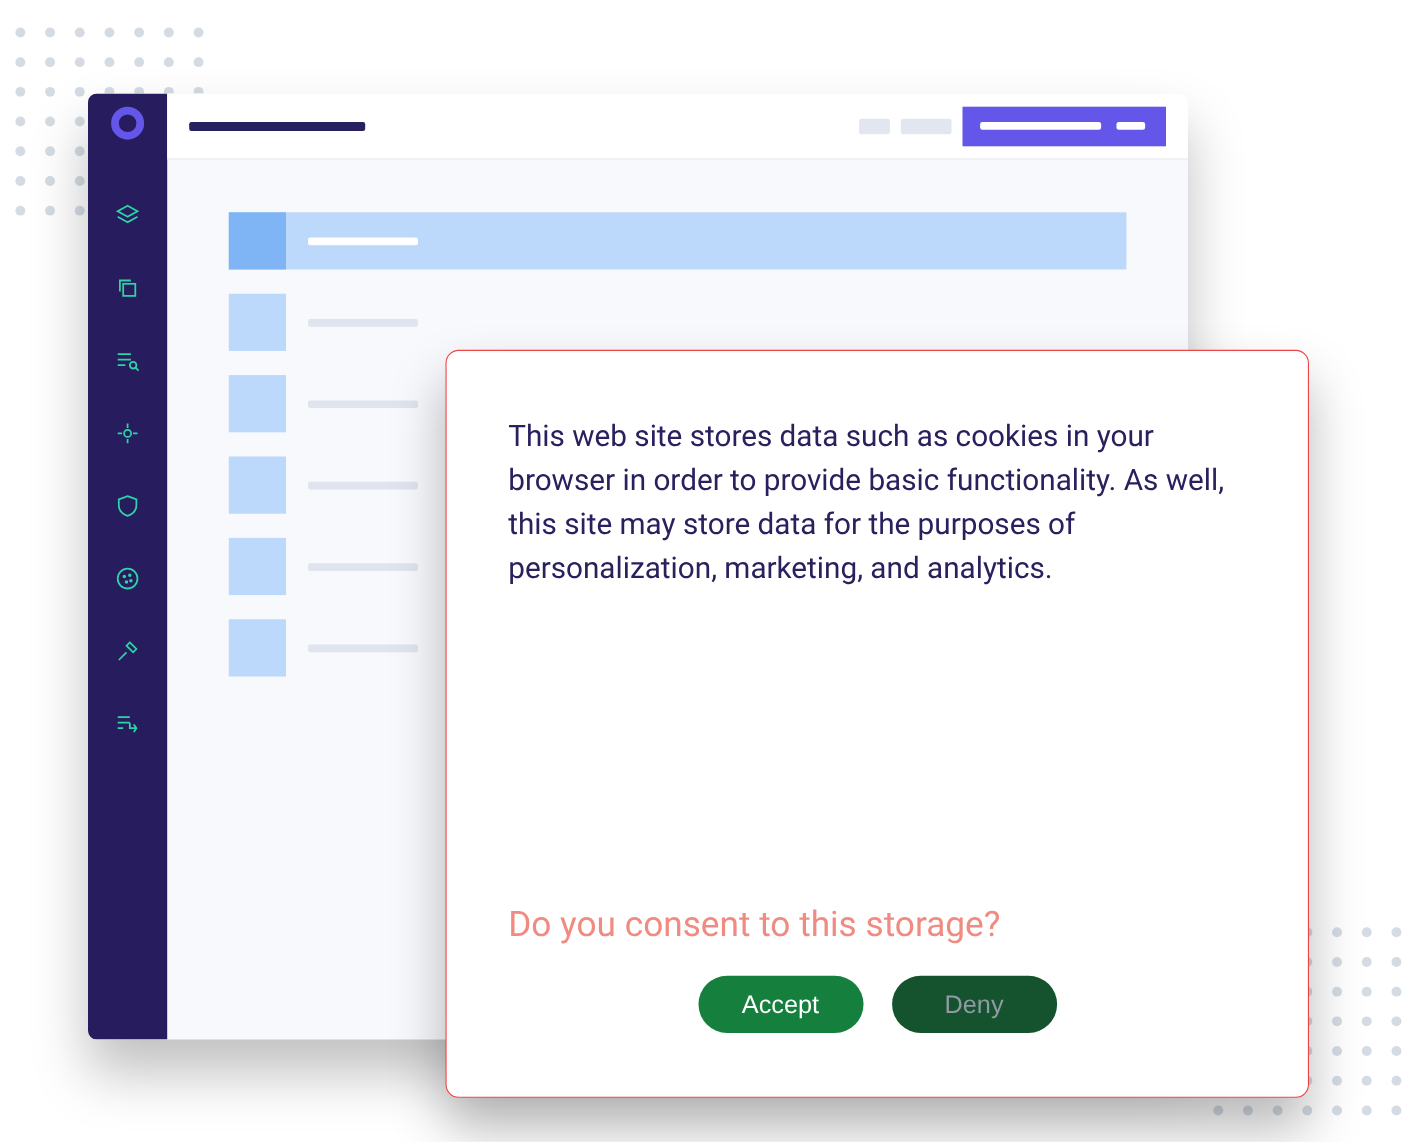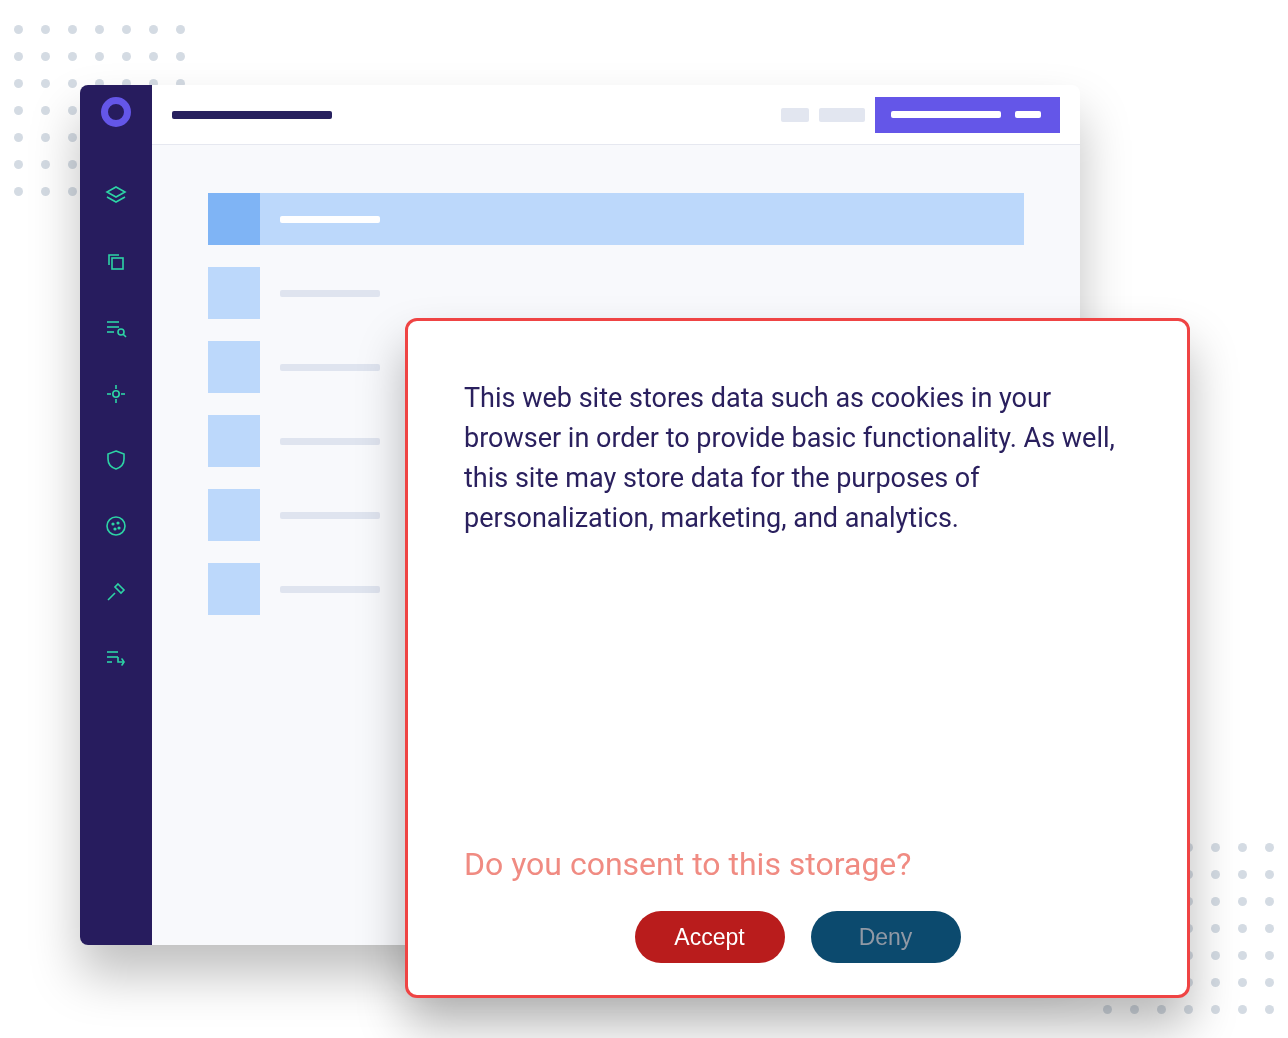--- a/index.html
+++ b/index.html
@@ -124,24 +124,24 @@
   .list-row.plain .sq { background: #bcd8fb; }
   .list-row.plain .ln { background: #dfe4ef; }
 
   .consent-dialog {
     position: absolute;
     top: 318px;
     left: 405px;
     width: 785px;
     height: 680px;
     background: #fff;
-    border: 3px solid #ef4444;
+    border: 1px solid #ef4444;
     border-radius: 12px;
     box-shadow: 0 28px 48px rgba(0,0,0,0.28);
-    padding: 58px 56px 32px 56px;
+    padding: 58px 56px 58px 56px;
     display: flex;
     flex-direction: column;
   }
   .consent-dialog p.body {
     color: #2a205e;
     font-size: 27px;
     line-height: 1.48;
   }
   .consent-dialog p.question {
     color: #f08b82;
@@ -157,22 +157,22 @@
   }
   .btn {
     height: 52px;
     min-width: 150px;
     border-radius: 999px;
     border: none;
     font-size: 23px;
     cursor: pointer;
     padding: 0 34px;
   }
-  .btn.accept { background: #b91c1c; color: #fff; }
-  .btn.deny { background: #0c4a6e; color: #9199a5; }
+  .btn.accept { background: #15803d; color: #fff; }
+  .btn.deny { background: #14532d; color: #9199a5; }
 </style>
 </head>
 <body>
 
 <div class="dot-grid tl">
     <span></span>
     <span></span>
     <span></span>
     <span></span>
     <span></span>

